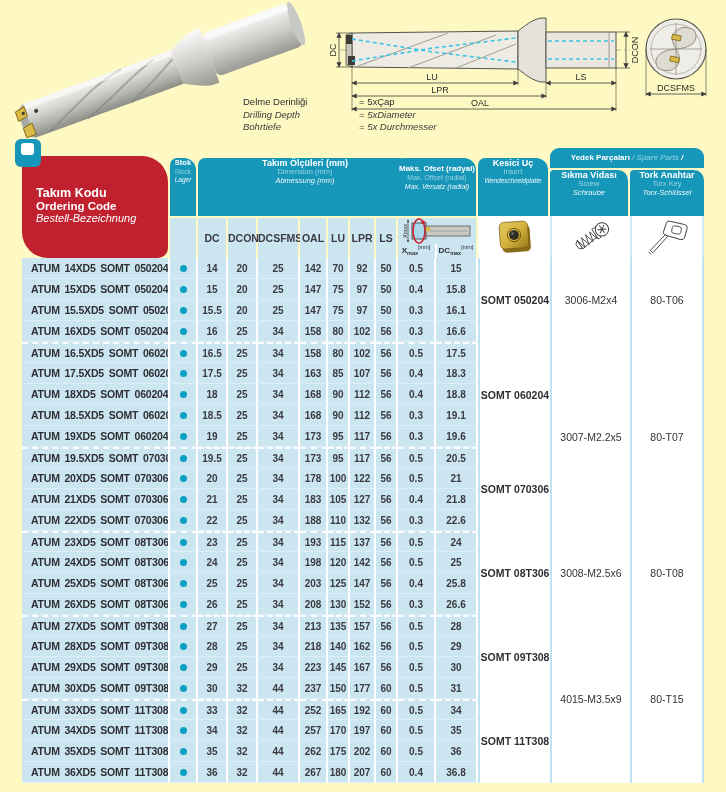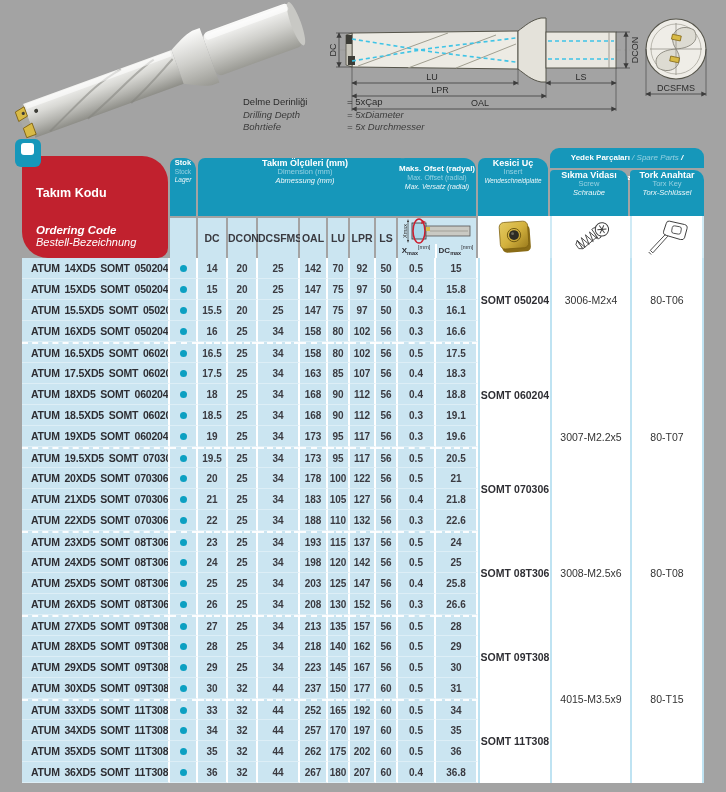--- a/index.html
+++ b/index.html
@@ -1,35 +1,35 @@
 <!DOCTYPE html>
 <html style="--teal: #1697BA; --red: #C1212E; --row-blue: #CBE5F1; --dot-teal: #0CA0C2; --gold: #D4B23E; --drawing-cyan: #3FC4E6;"><head>
 <meta charset="utf-8">
 <style>
   html,body{margin:0;padding:0;background:#fff;}
-  .page{position:relative;width:726px;height:792px;background:#a3a3a3;overflow:hidden;
+  .page{position:relative;width:726px;height:792px;background:#fef9c3;overflow:hidden;
         font-family:"Liberation Sans",sans-serif;color:#33333a;}
   
   .top{position:absolute;left:0;top:0;width:726px;height:148px;}
   .photo{position:absolute;left:6px;top:0;}
   .diagram{position:absolute;left:328px;top:4px;}
   .depth-info{position:absolute;left:243px;top:96px;font-size:9.5px;line-height:12.5px;color:#2b2b2b;}
-  .di-row{display:flex;}
+  .di-row{display:flex;gap:12px;}
   .di-label{width:104px;}
   .di-row.it{font-style:italic;color:#3c3c3c;}
   
   .table-area{position:absolute;left:22px;top:148px;width:682px;}
   .hdr{position:relative;width:682px;height:110px;}
   .corner-tab{position:absolute;left:-7px;top:-9px;width:26px;height:28px;background:var(--teal,#1697BA);
               border-radius:6px;z-index:3;}
   .corner-tab-inner{position:absolute;left:6px;top:4px;width:13px;height:12px;background:#fff;border-radius:3px;}
   .red-box{position:absolute;left:0;top:8px;width:146px;height:102px;background:var(--red,#C1212E);
            border-radius:12px 26px 10px 26px;color:#fff;padding:30px 0 0 14px;box-sizing:border-box;z-index:2;}
   .rb-tr{font-weight:bold;font-size:12.5px;}
-  .rb-en{font-weight:bold;font-style:italic;font-size:11.5px;margin-top:24px;}
+  .rb-en{font-weight:bold;font-size:11.5px;}
   .rb-de{font-style:italic;font-size:11px;}
   .band{position:absolute;background:var(--teal,#1697BA);border-radius:7px 12px 0 0;color:#fff;
         text-align:center;display:flex;flex-direction:column;justify-content:flex-start;box-sizing:border-box;}
   .b-tr{font-weight:bold;font-size:9px;line-height:10px;}
   .b-en{font-size:7.5px;line-height:8.5px;color:rgba(225,243,250,.62);}
   .b-de{font-style:italic;font-size:7.5px;line-height:8.5px;color:rgba(255,255,255,.92);}
   .band-sm .b-tr{font-size:7.5px;}.band-sm .b-en,.band-sm .b-de{font-size:6.5px;line-height:7.5px;}
   .band-insert .b-de{font-size:6.3px;}
   .yedek{position:absolute;left:528px;top:0;width:154px;height:20px;background:var(--teal,#1697BA);
          border-radius:9px 9px 0 0;color:#fff;font-size:8px;line-height:20px;text-align:center;}

